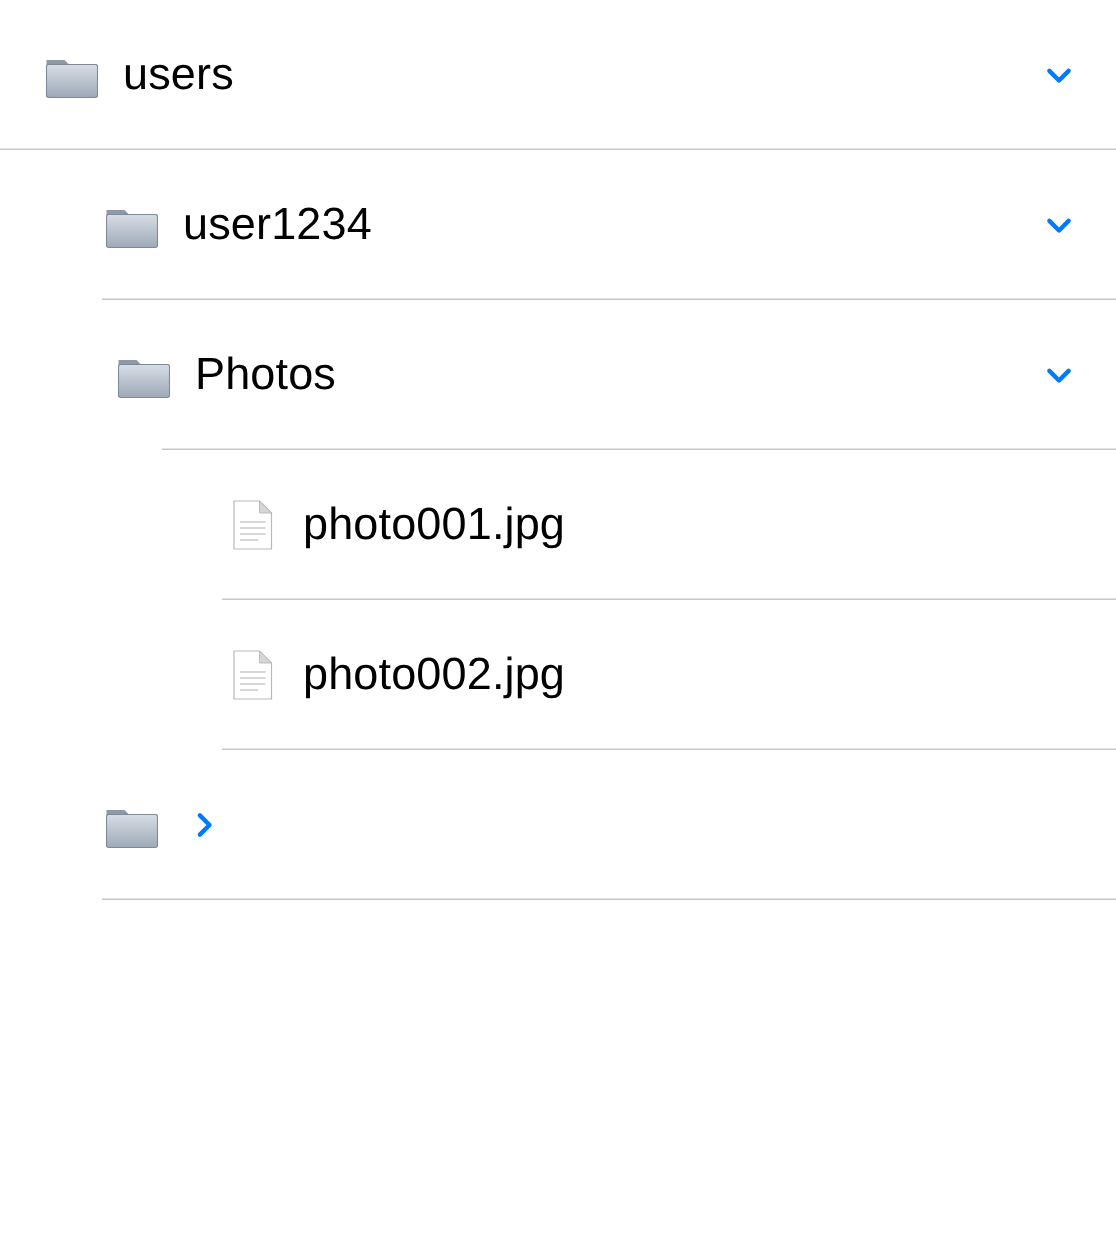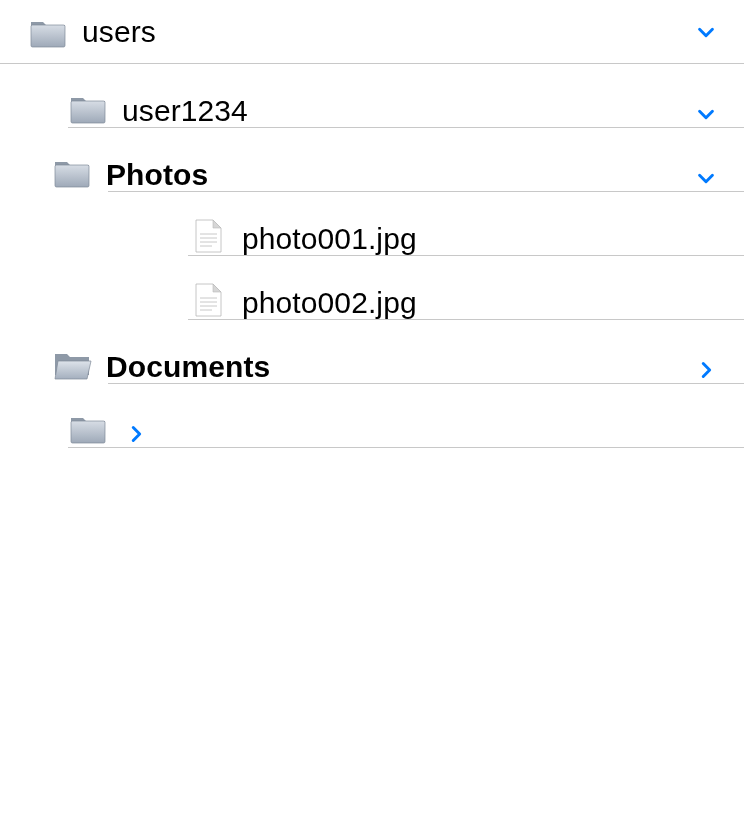--- a/index.html
+++ b/index.html
@@ -10,35 +10,34 @@
     font-size: 28px;
     color: #000;
     background: #fff;
   }
   .tree {
     width: 100%;
   }
   .row {
     display: flex;
     align-items: center;
-    height: 64px;
+    height: 100px;
     border-bottom: 1px solid #c8c8c8;
     padding-right: 24px;
     cursor: default;
   }
   .row.depth-0 { padding-left: 28px; }
   .row.depth-1 { padding-left: 68px; }
-  .row.depth-2 { padding-left: 52px; font-weight: bold; }
-  .row.depth-3 { padding-left: 148px; margin-left: 40px; }
+  .row.depth-2 { padding-left: 76px; }
+  .row.depth-3 { padding-left: 148px; }
 
   
   .row.depth-1, .row.depth-2, .row.depth-3 {
     position: relative;
     border-bottom: none;
-    align-items: flex-end;
   }
   .row.depth-1::after,
   .row.depth-2::after,
   .row.depth-3::after {
     content: "";
     position: absolute;
     bottom: 0;
     right: 0;
     height: 1px;
     background: #c8c8c8;
@@ -151,40 +150,20 @@
         <line x1="12" y1="18" x2="29" y2="18" stroke="#c8c8c8" stroke-width="1"></line>
         <line x1="12" y1="22" x2="29" y2="22" stroke="#c8c8c8" stroke-width="1"></line>
         <line x1="12" y1="26" x2="29" y2="26" stroke="#c8c8c8" stroke-width="1"></line>
         <line x1="12" y1="30" x2="24" y2="30" stroke="#c8c8c8" stroke-width="1"></line>
       </svg>
     </span>
     <span class="label">photo002.jpg</span>
   </div>
 
 
-  <div class="row depth-2">
-    <span class="icon-slot">
-      <svg viewBox="0 0 40 40">
-        <defs>
-          <linearGradient id="fgo" x1="0" y1="0" x2="0" y2="1">
-            <stop offset="0" stop-color="#dde3ea"></stop>
-            <stop offset="1" stop-color="#a4afbe"></stop>
-          </linearGradient>
-        </defs>
-        <path d="M3 10 h12 l3 3 h19 v18 H3 z" fill="#8e99a7"></path>
-        <path d="M6 17 h33 l-4 18 H3 z" fill="url(#fgo)" stroke="#7f8a98" stroke-width="0.7"></path>
-      </svg>
-    </span>
-    <span class="label">Documents</span>
-    <span class="disclosure">
-      <svg viewBox="0 0 24 24" fill="none" stroke="currentColor" stroke-width="3.2" stroke-linecap="round" stroke-linejoin="round">
-          <polyline points="9 5 16 12 9 19"></polyline>
-        </svg>
-    </span>
-  </div>
 
   <div class="row depth-1">
     <span class="icon-slot">
       <svg viewBox="0 0 40 40">
         <path d="M3 10 h12 l3 3 h19 v2 H3 z" fill="#8e99a7"></path>
         <rect x="3" y="13" width="34" height="22" rx="1.5" fill="url(#fg)" stroke="#7f8a98" stroke-width="0.7"></rect>
       </svg>
     </span>
     <span class="disclosure">
       <svg viewBox="0 0 24 24" fill="none" stroke="currentColor" stroke-width="3.2" stroke-linecap="round" stroke-linejoin="round">

